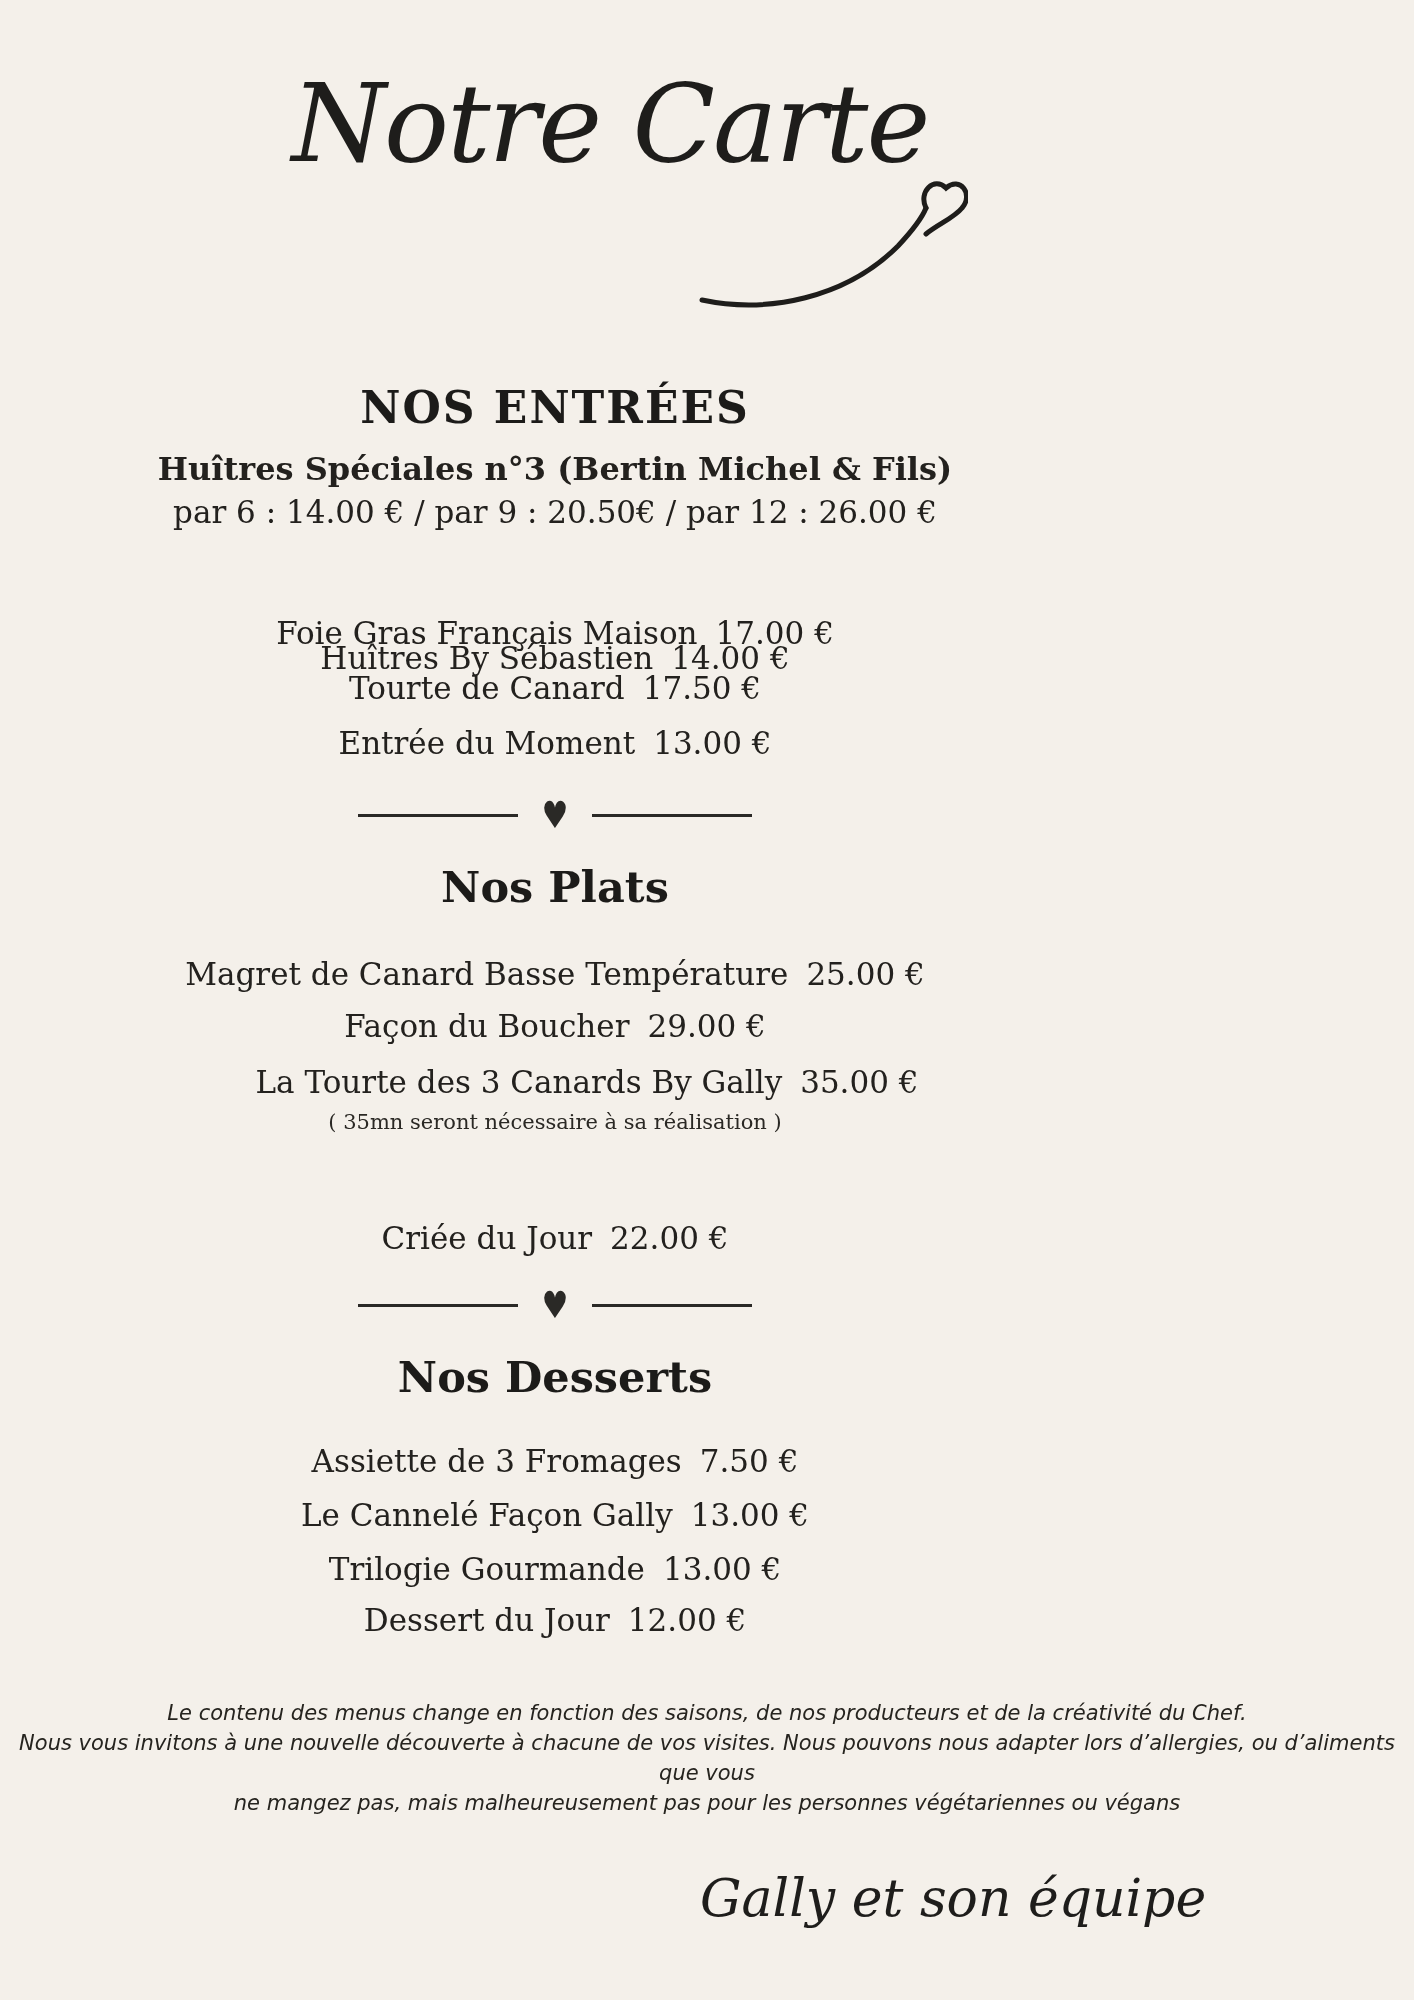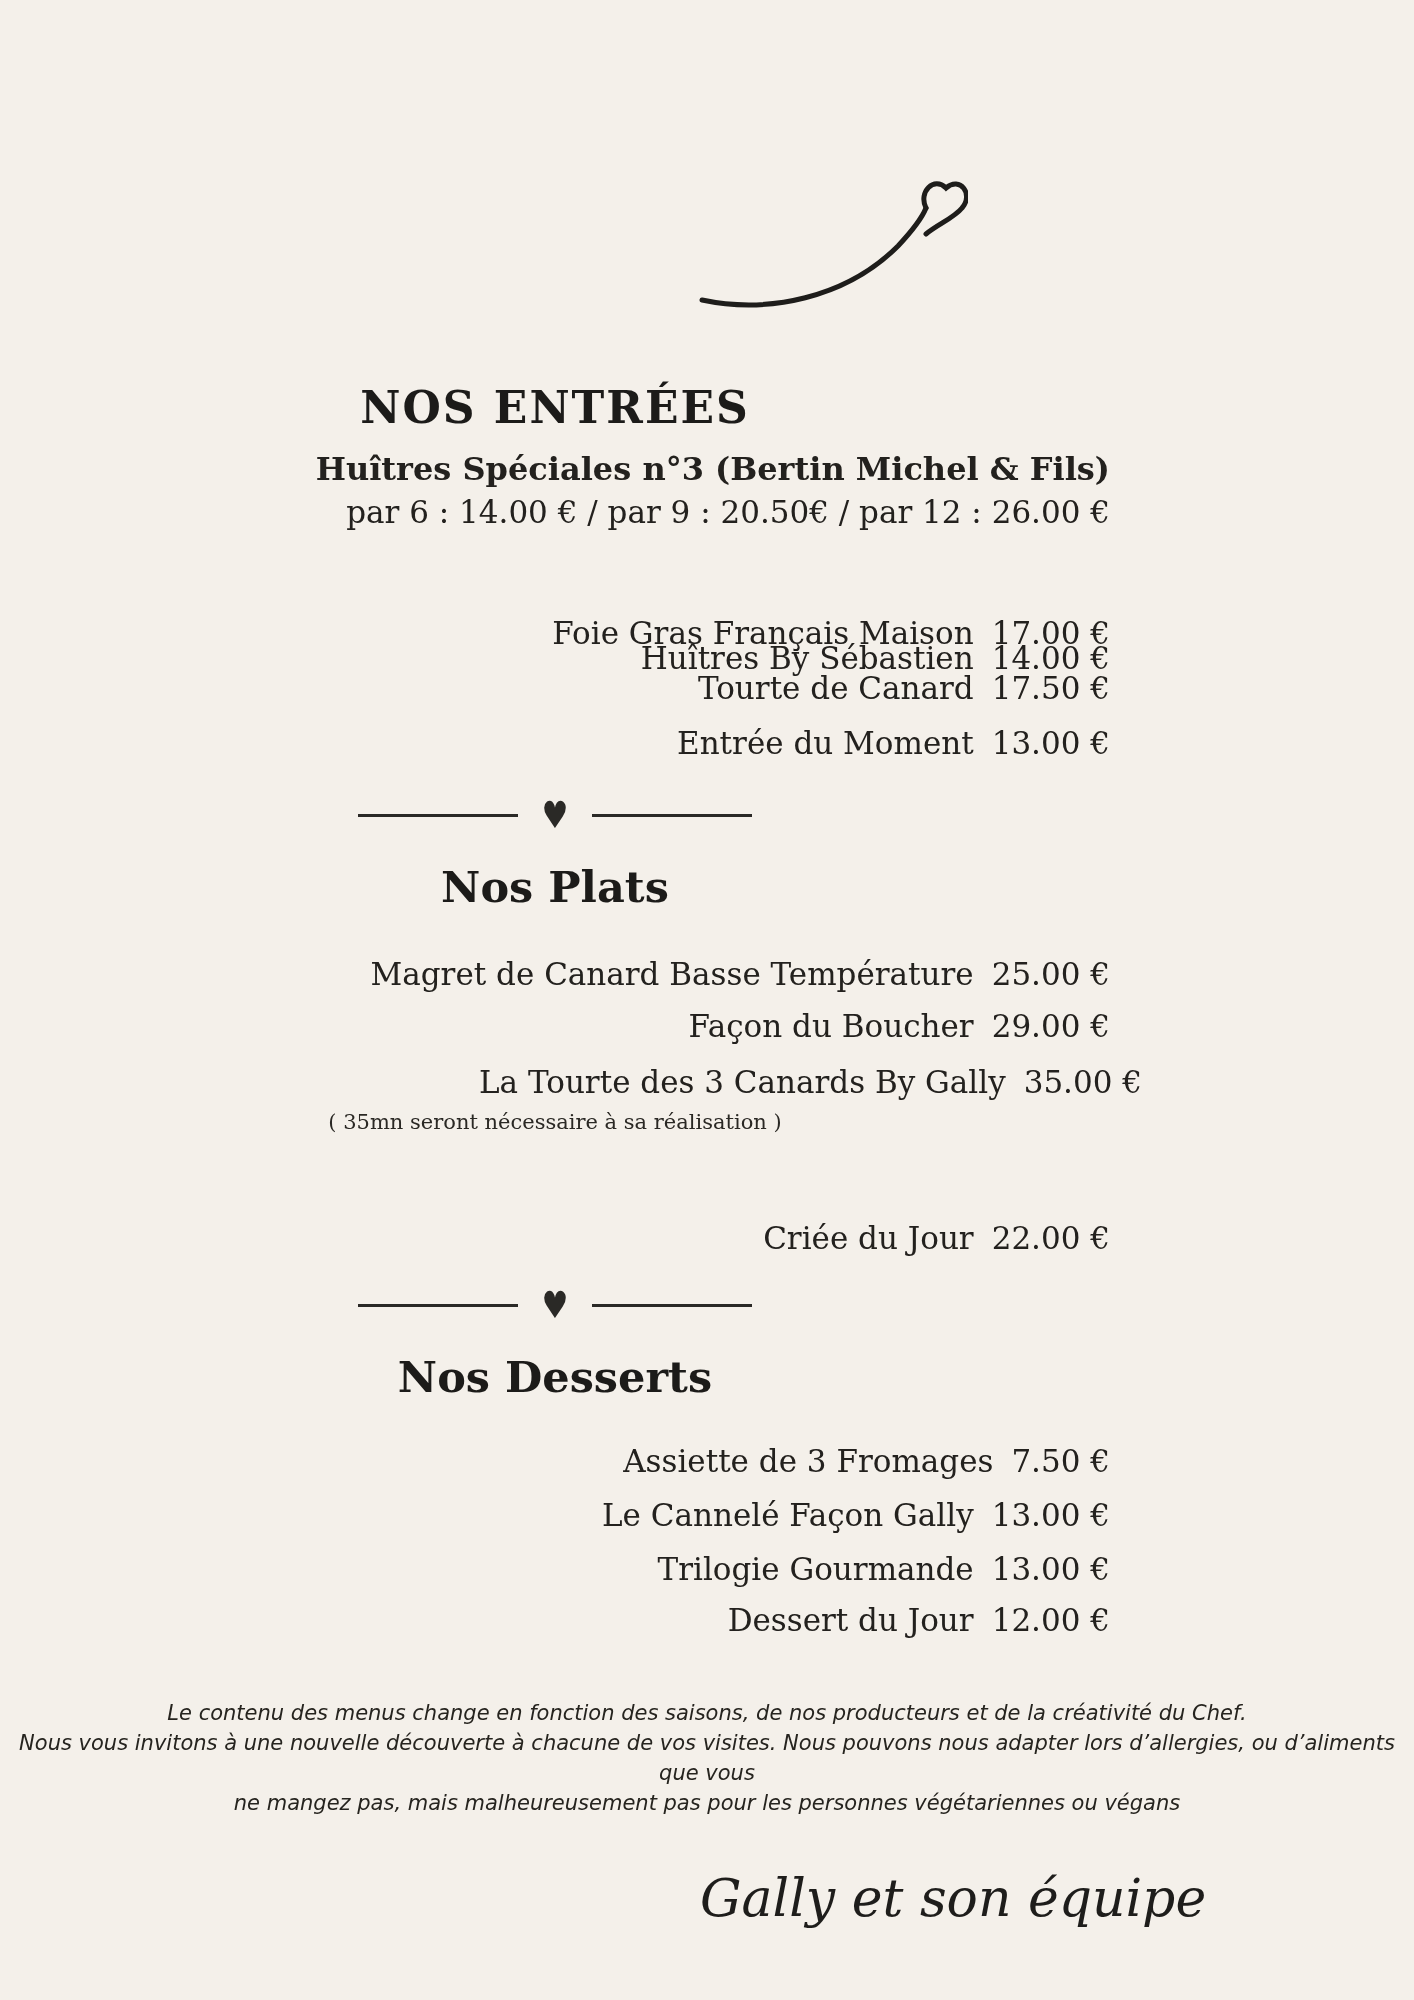--- a/index.html
+++ b/index.html
@@ -30,21 +30,20 @@
   }
   .section-heading{
     font-weight:bold;
     font-size:43px;
     color:#1c1b19;
   }
   .menu-line{
     font-size:31px;
     color:#23211e;
     white-space:nowrap;
-    text-align:right;
   }
   .menu-line .row{
     display:inline-flex;
     align-items:baseline;
     gap:18px;
   }
   .special-name{font-size:32px;font-weight:bold;}
   .special-sizes{font-size:31px;}
   .item-note{
     font-size:21px;
@@ -82,20 +81,23 @@
     white-space:nowrap;
     transform:rotate(-2deg);
   }
   svg{display:block;}
 </style>
 </head>
 <body>
 
 <div class="page">
 
+  <div class="abs title-wrap" style="top:70px;">
+    <span class="menu-title">Notre Carte</span>
+  </div>
 
   <div class="abs" style="left:698px; top:168px;">
     <svg width="270" height="140" viewBox="0 0 270 140" fill="none">
       <path d="M4,132 C70,146 148,130 200,78 C214,63 224,50 228,40" stroke="#1e1d1b" stroke-width="5" stroke-linecap="round" fill="none"></path>
       <path d="M228,40 C220,24 236,8 248,20 C262,8 276,26 264,40 C256,50 240,56 228,66" stroke="#1e1d1b" stroke-width="5" stroke-linecap="round" fill="none"></path>
     </svg>
   </div>
 
   <div class="abs center-wrap" style="top:382px;">
     <span class="section-heading-caps">NOS ENTRÉES</span>

